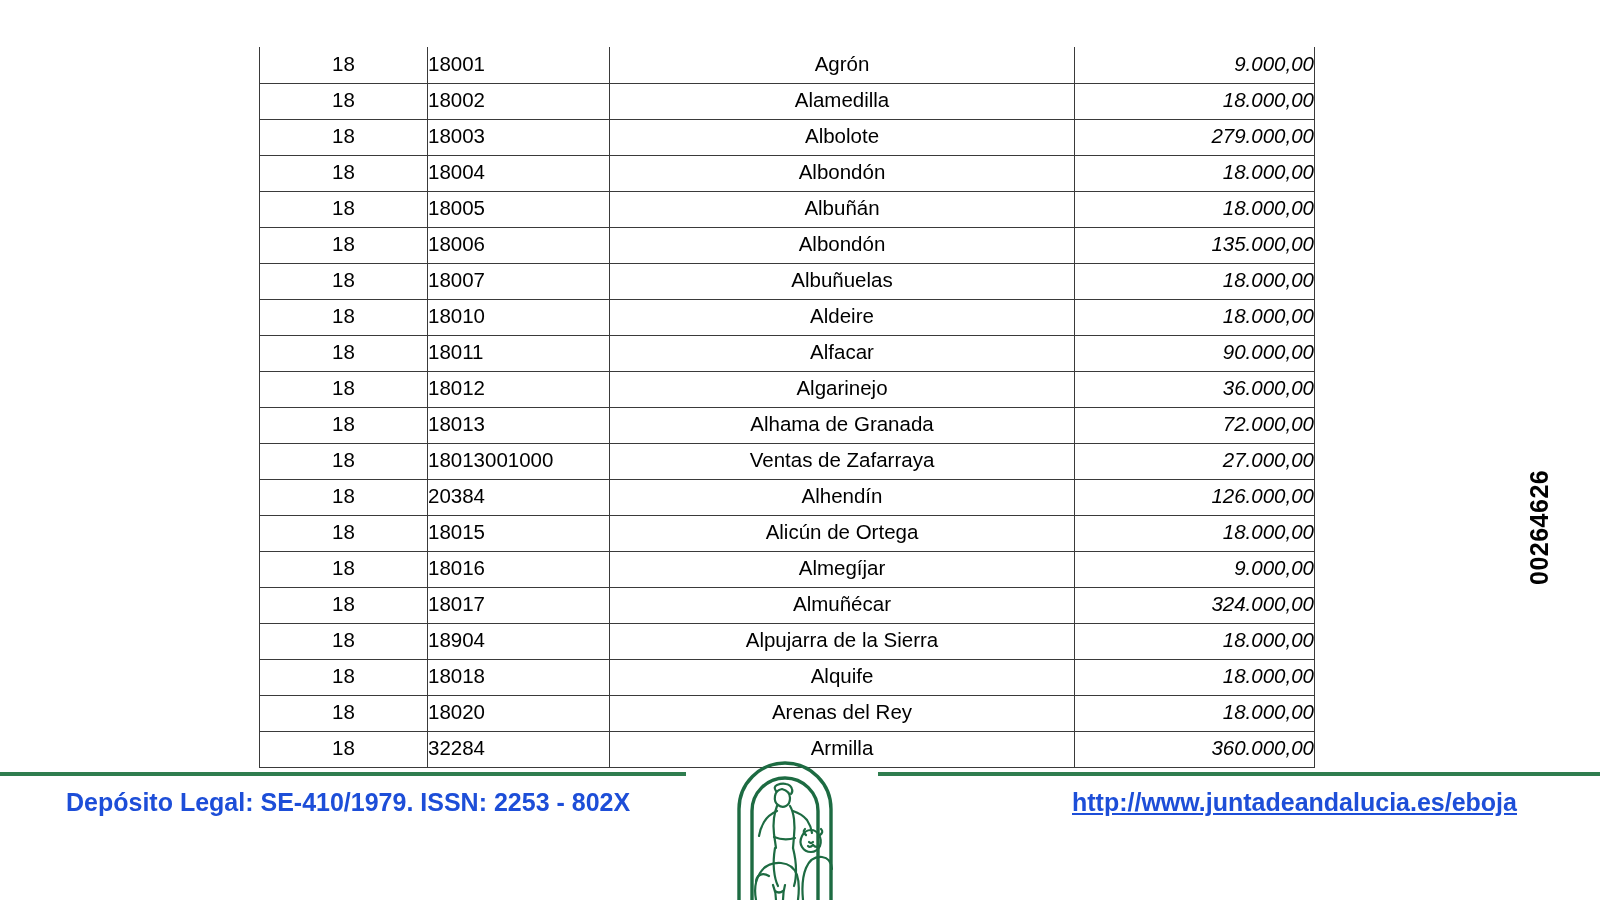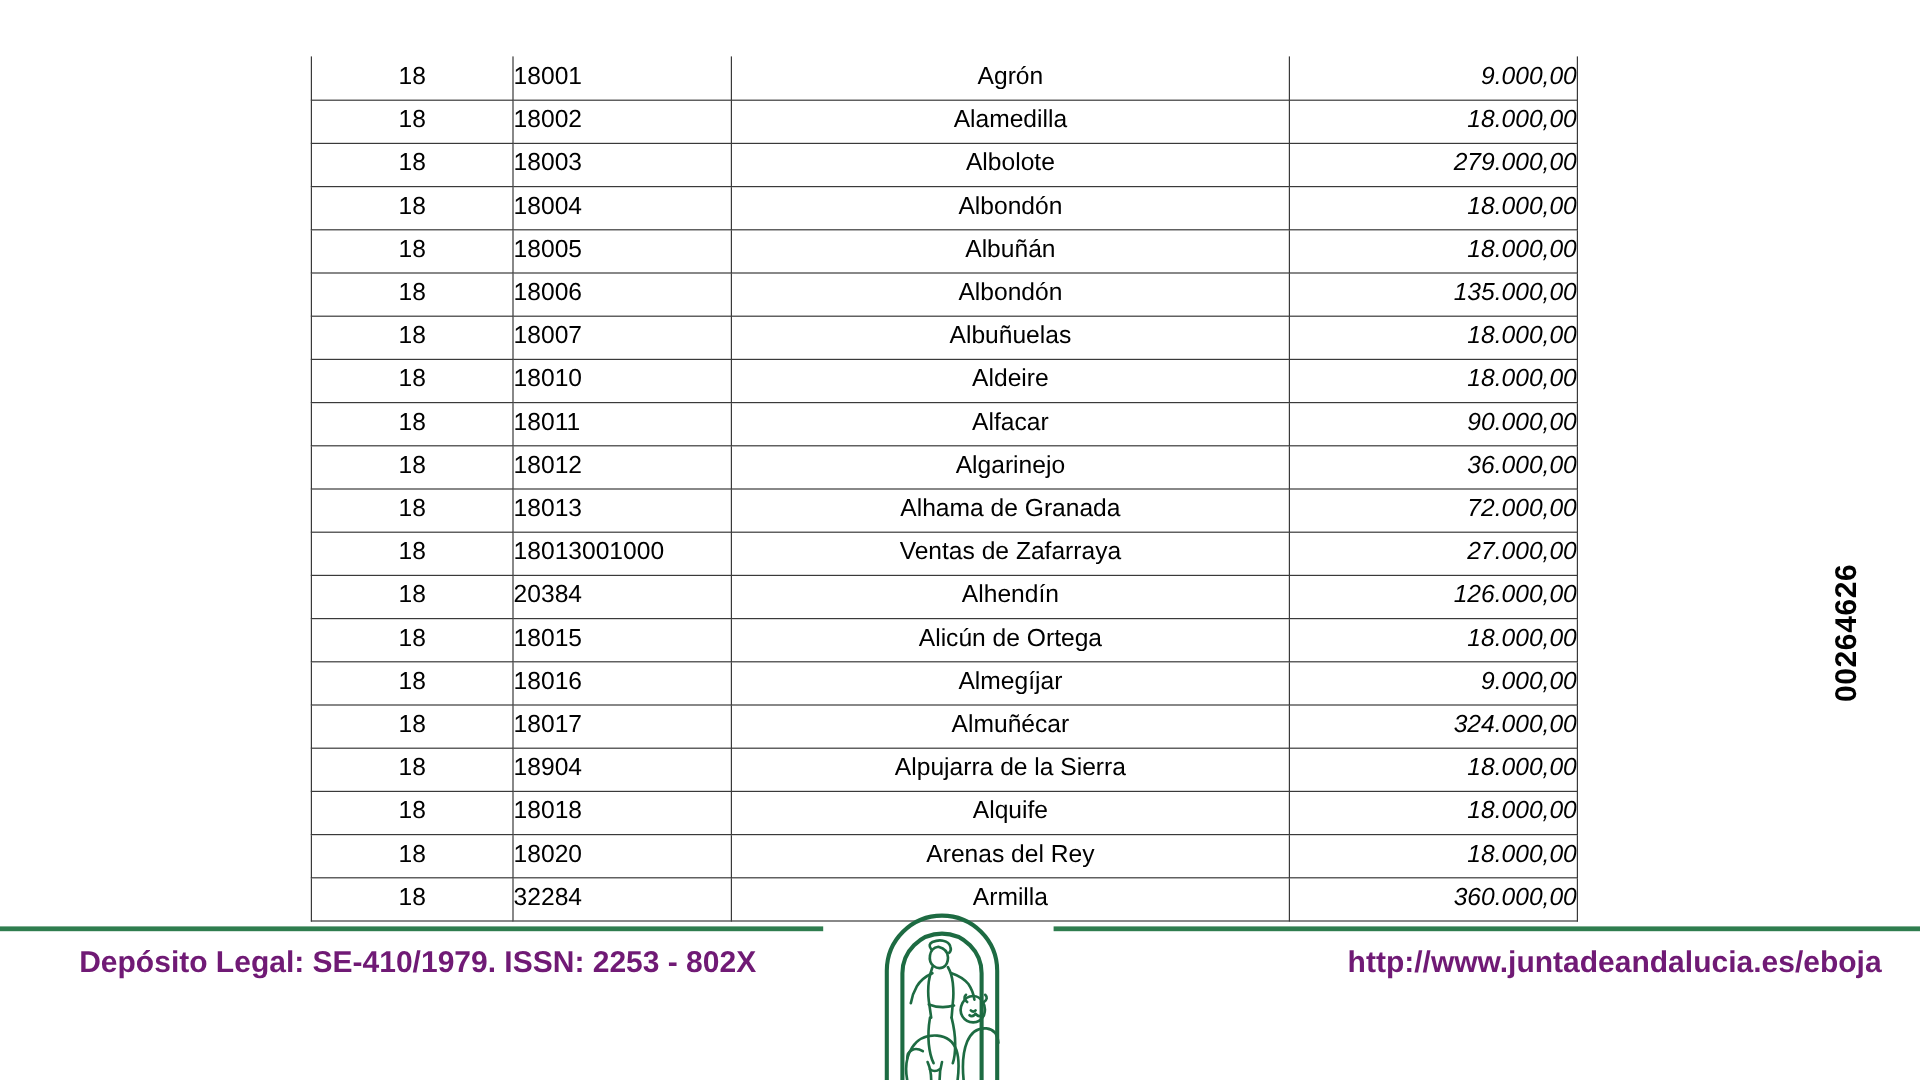--- a/index.html
+++ b/index.html
@@ -87,25 +87,25 @@
   .footer-rule.left  { left: 0px;   width: 686px; }
   .footer-rule.right { left: 878px; width: 722px; }
 
   #footer-deposit-legal,
   #footer-url {
     position: absolute;
     top: 43px;
     font-family: "Liberation Sans", sans-serif;
     font-size: 25px;
     font-weight: 600;
-    color: #701a75;
+    color: #1d4ed8;
     white-space: nowrap;
   }
   #footer-deposit-legal { left: 66px; }
-  #footer-url           { left: 1123px; }
+  #footer-url           { left: 1072px; text-decoration: underline; }
 
   #junta-logo {
     position: absolute;
     left: 725px;
     top: 0px;
     width: 120px;
     height: 155px;
   }
 </style>
 </head>

